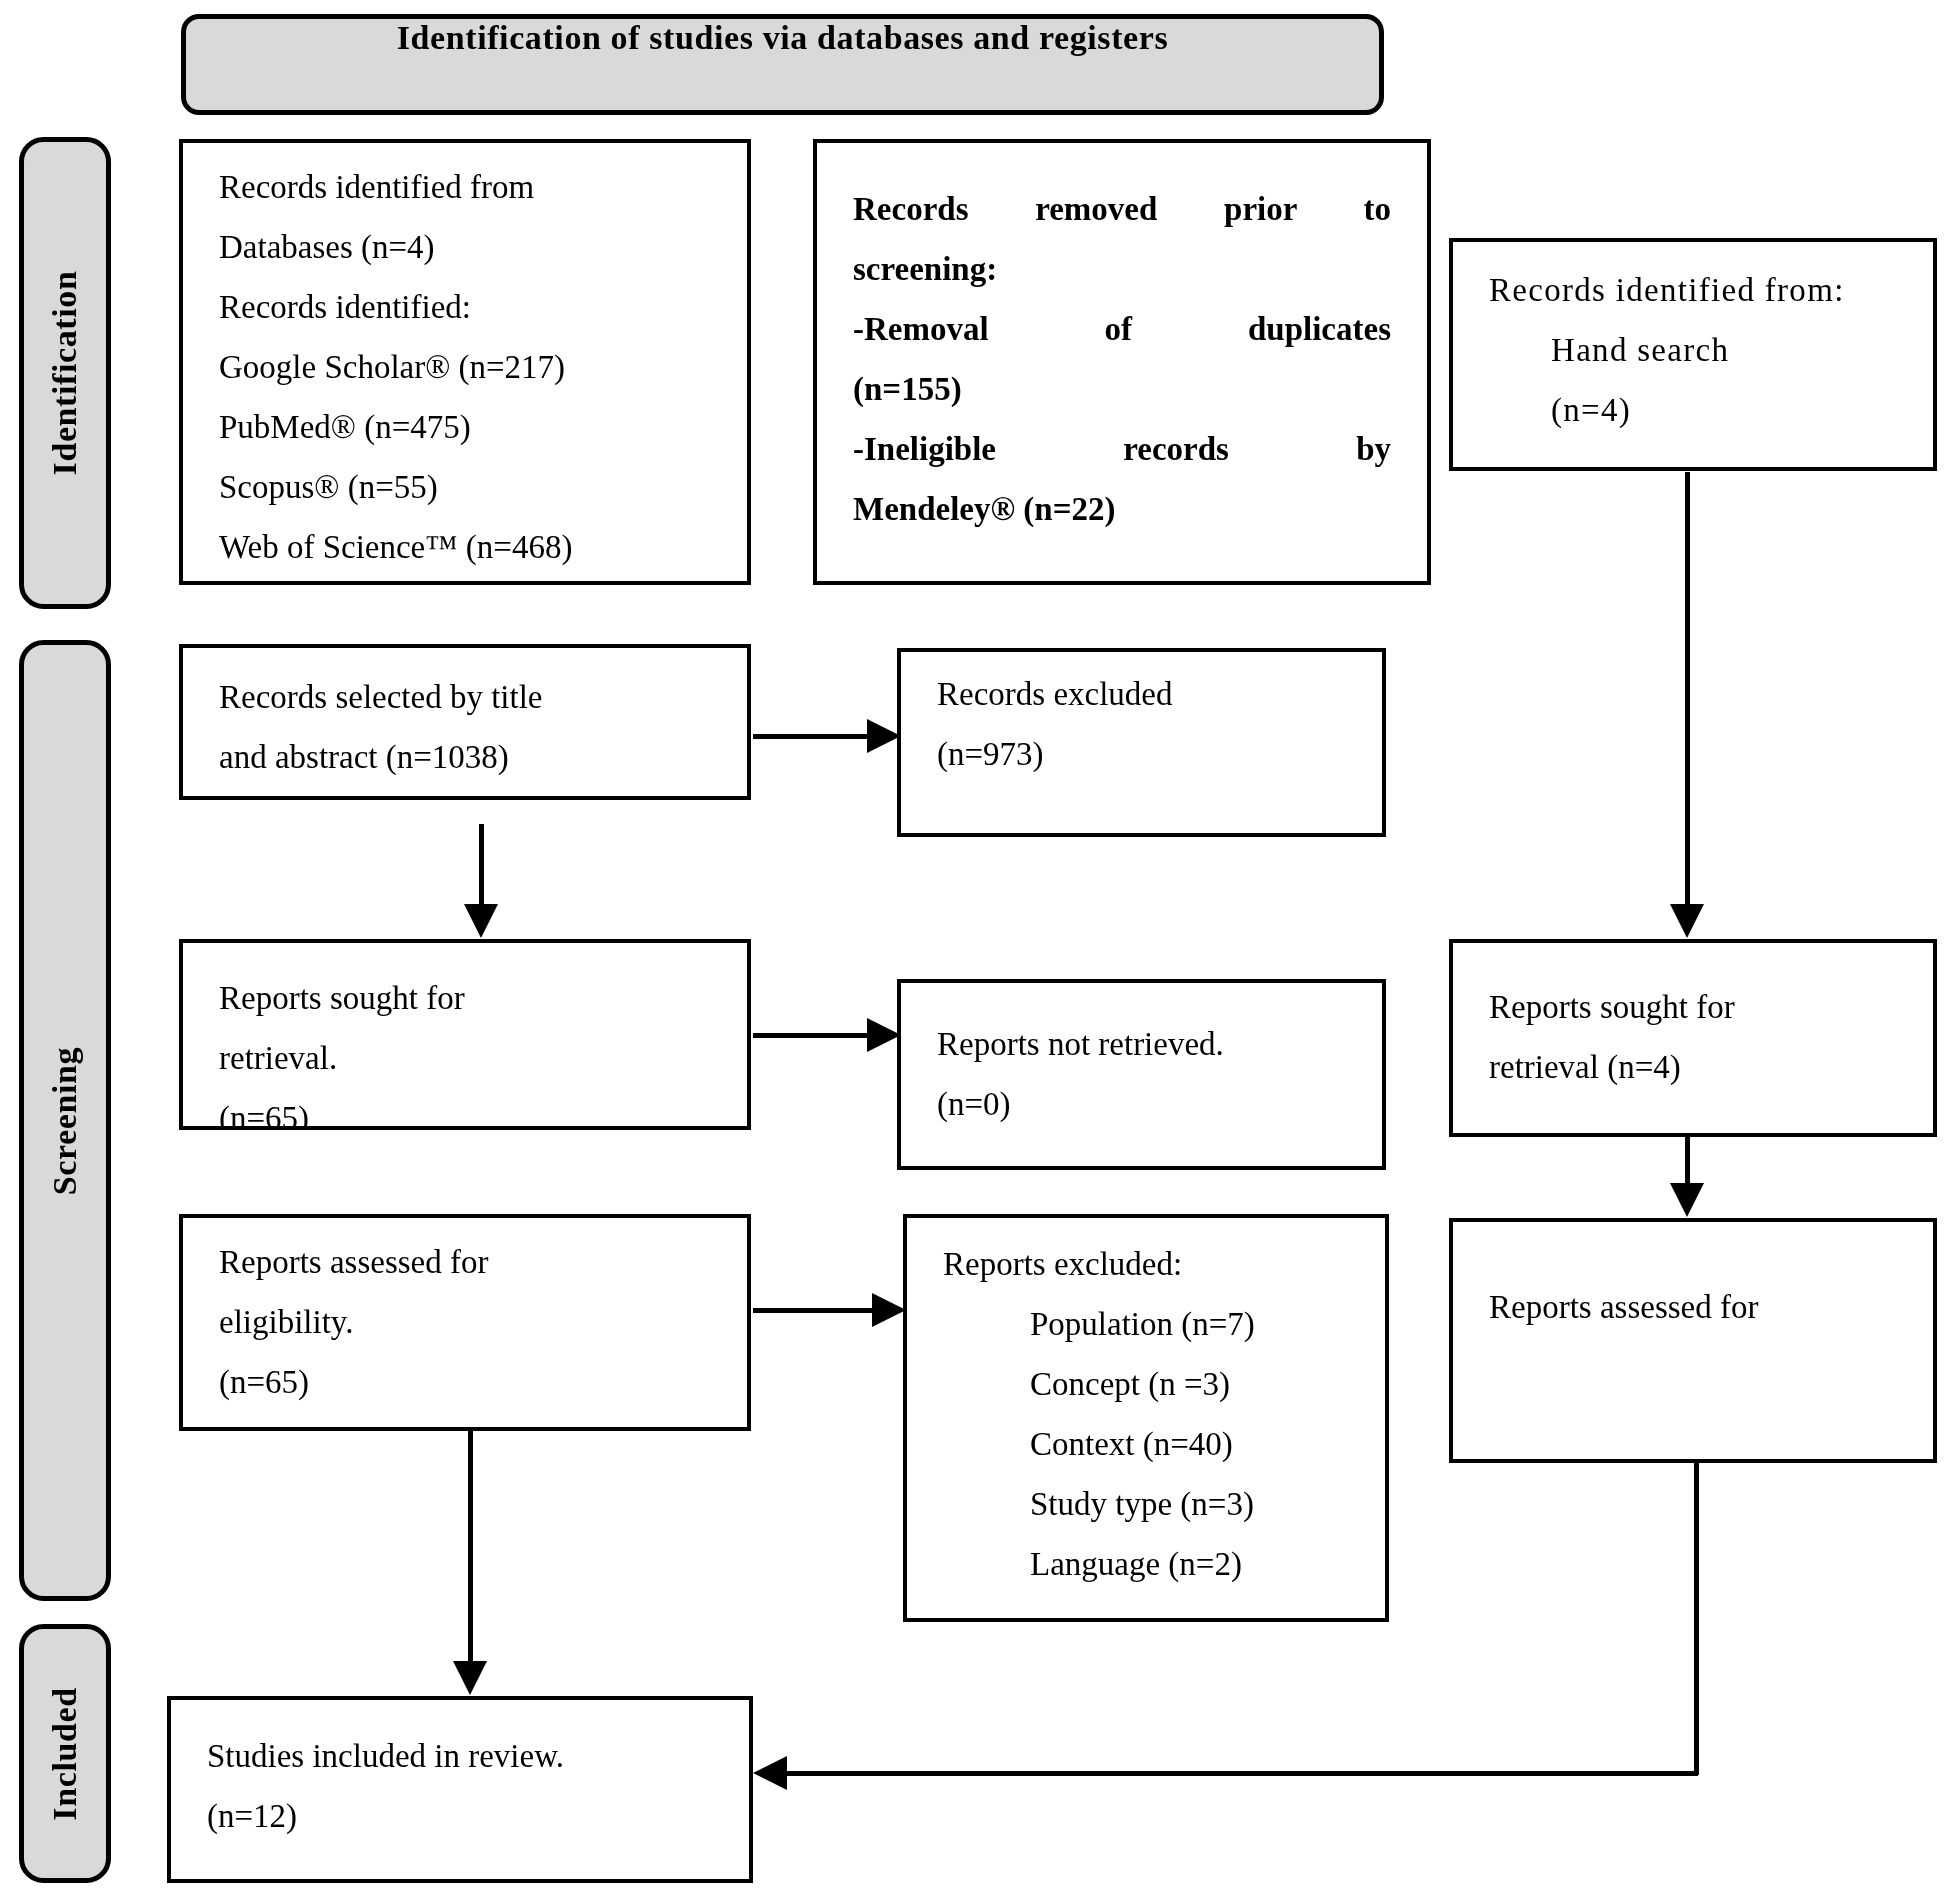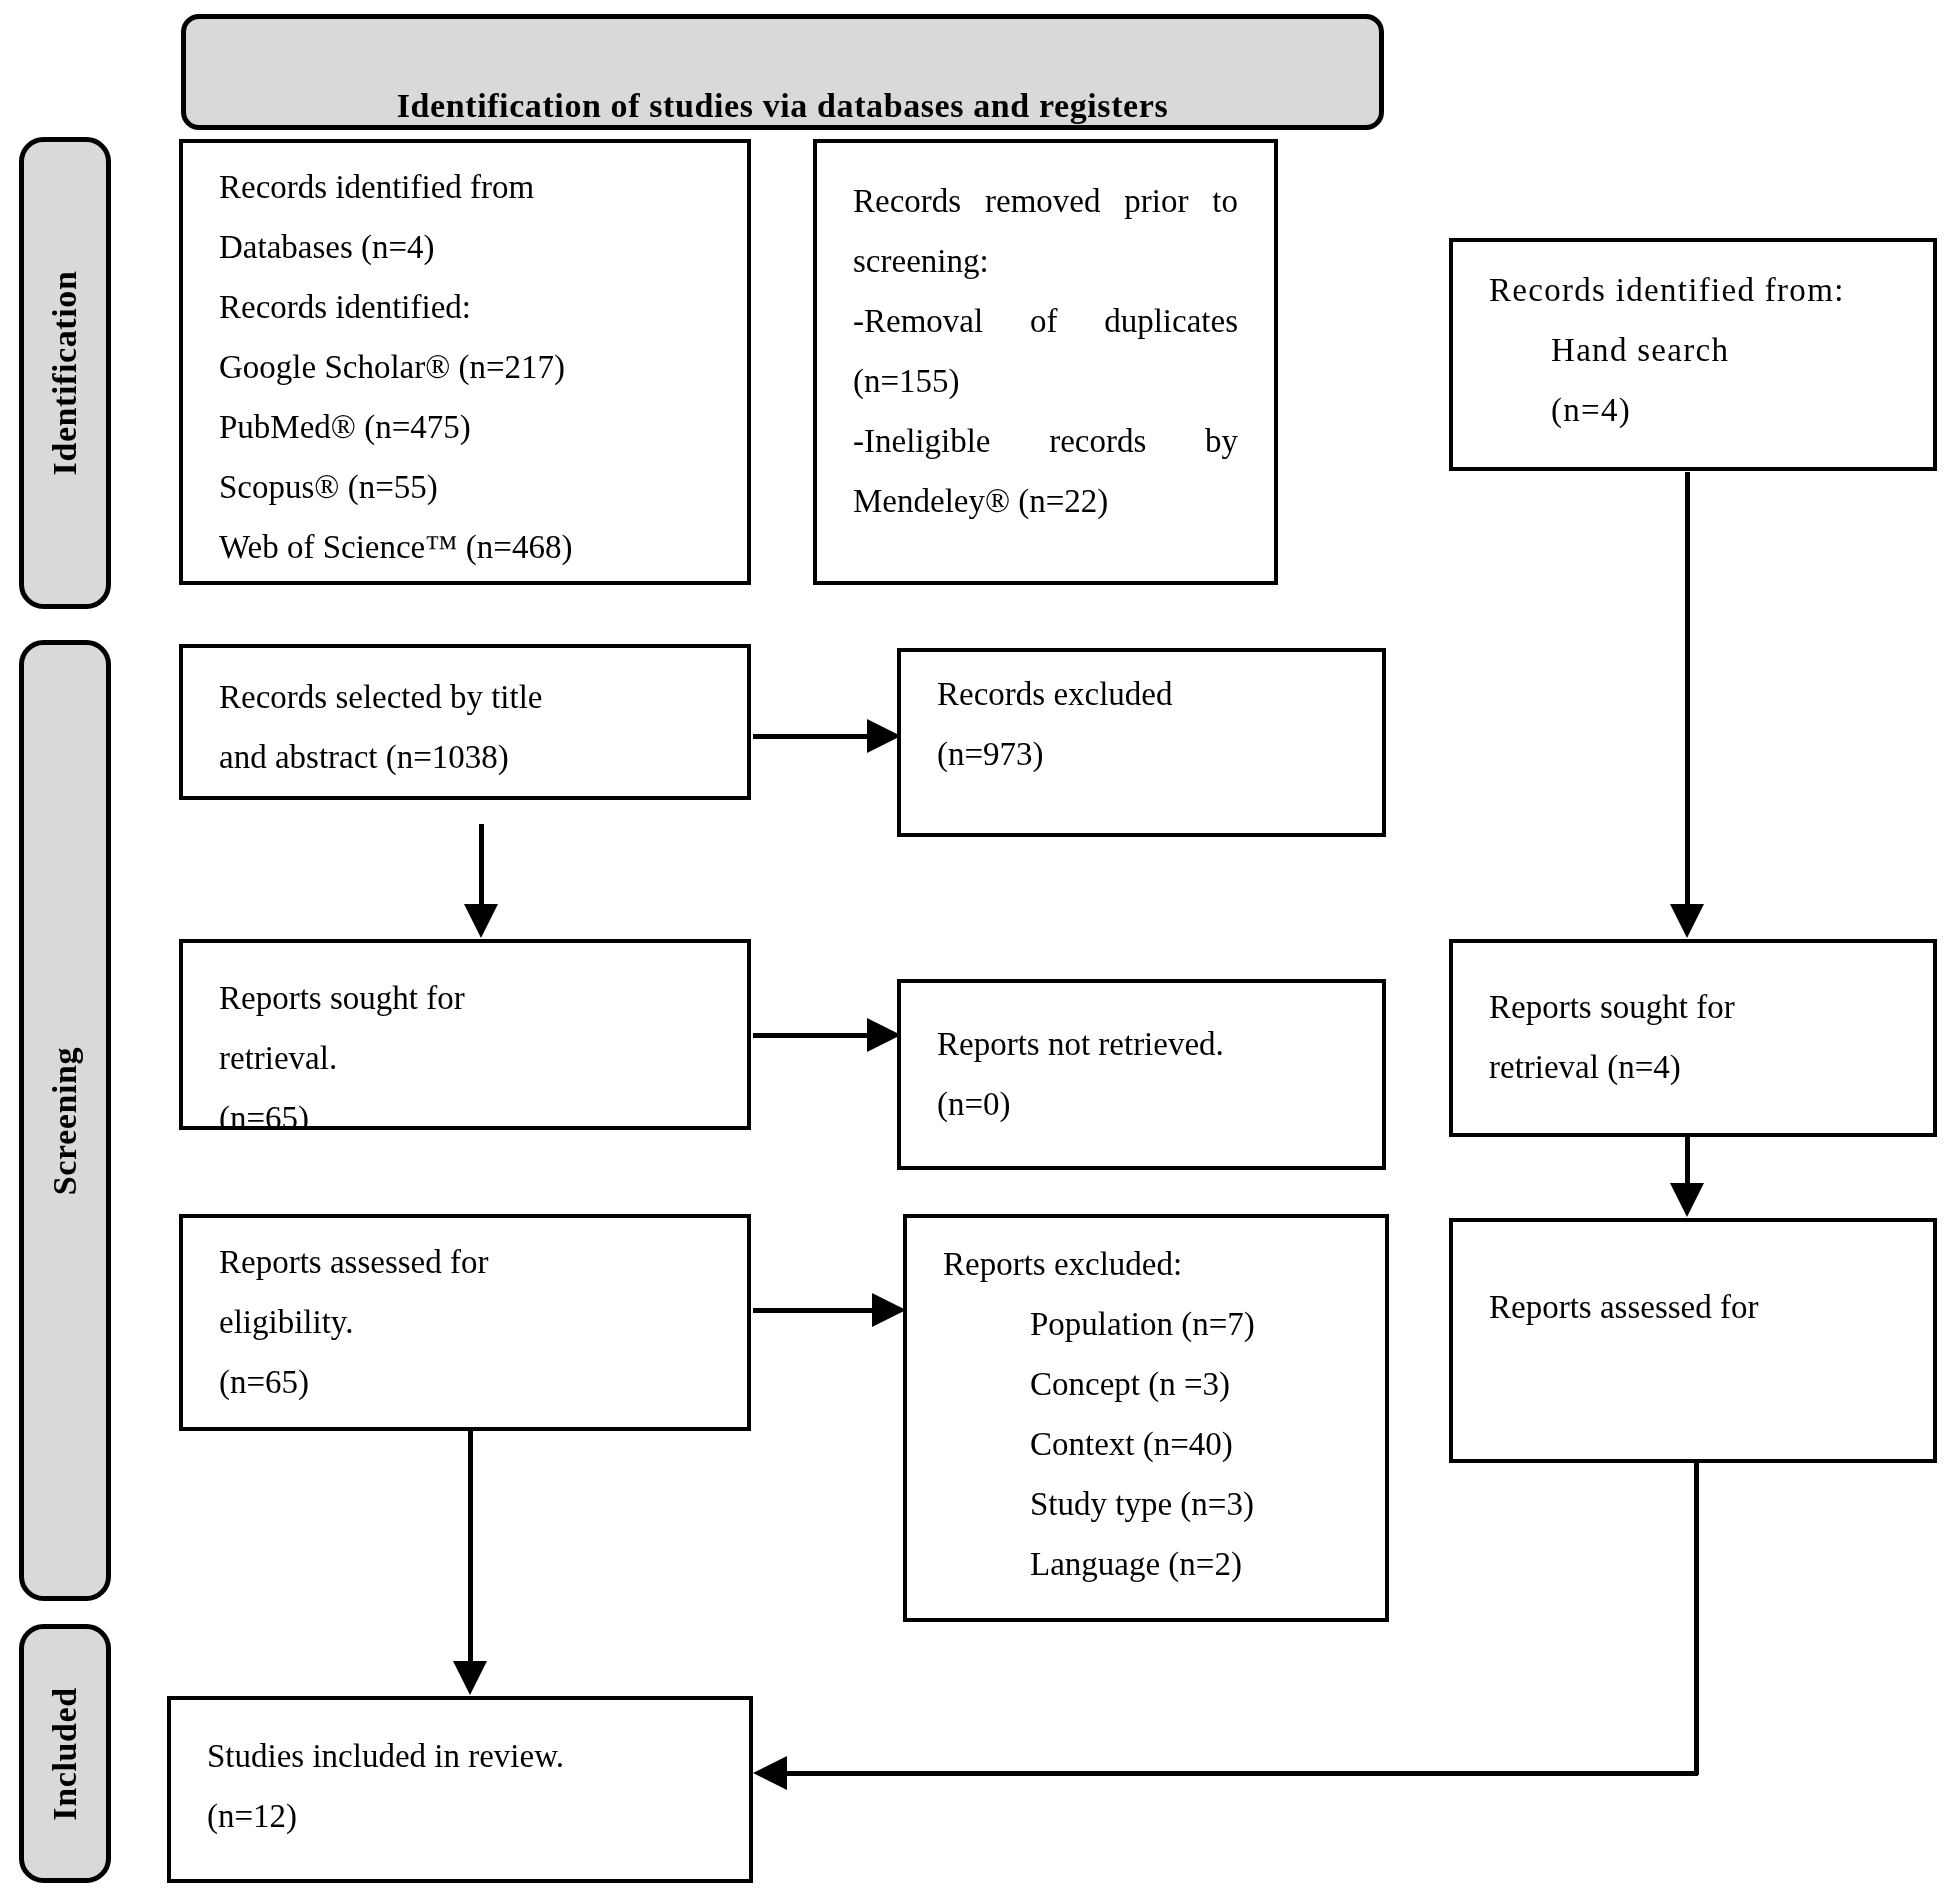--- a/index.html
+++ b/index.html
@@ -2,23 +2,23 @@
 <html style="font-size:10.4px"><head>
 <meta charset="utf-8">
 <style>
   html,body { margin:0; padding:0; }
   body {
     width:1955px; height:1896px; position:relative; overflow:hidden;
     background:#ffffff; color:#000;
     font-family:"Liberation Serif","DejaVu Serif",serif;
   }
   .titlebox {
-    position:absolute; left:181px; top:14.2px; width:1203px; height:116px;
+    position:absolute; left:181px; top:14.2px; width:1203px; height:101px;
     background:#d9d9d9; border:5.8px solid #000; border-radius:18px;
-    box-sizing:border-box; display:flex; align-items:flex-end; justify-content:center;
+    box-sizing:border-box; display:flex; align-items:flex-start; justify-content:center;
   }
   .titlebox span { font-weight:bold; font-size:34px; letter-spacing:0.6px; }
   .sidebox {
     position:absolute; left:19.4px; width:92px;
     background:#d9d9d9; border:5.8px solid #000; border-radius:24.6px;
     box-sizing:border-box;
   }
   .sidebox .rot {
     position:absolute; top:50%; left:50%;
     transform:translate(-50%,-50%) rotate(-90deg);
@@ -67,21 +67,21 @@
 <div class="box pad" style="left:179px; top:139px; width:572px; height:446px; padding-top:14.2px;">
   <div class="ln">Records identified from</div>
   <div class="ln">Databases (n=4)</div>
   <div class="ln">Records identified:</div>
   <div class="ln">Google Scholar® (n=217)</div>
   <div class="ln">PubMed® (n=475)</div>
   <div class="ln">Scopus® (n=55)</div>
   <div class="ln">Web of Science™ (n=468)</div>
 </div>
 
-<div class="box pad" style="left:813px; top:139px; width:465px; height:446px; padding-top:28px;">
+<div class="box pad" style="left:813px; top:139px; width:618px; height:446px; padding-top:36px;font-weight:bold;">
   <div class="ln just">Records removed prior to</div>
   <div class="ln">screening:</div>
   <div class="ln just">-Removal of duplicates</div>
   <div class="ln">(n=155)</div>
   <div class="ln just">-Ineligible records by</div>
   <div class="ln">Mendeley® (n=22)</div>
 </div>
 
 <div class="box pad" style="left:1449px; top:238px; width:488px; height:233px; padding-top:18px; letter-spacing:1.3px;">
   <div class="ln">Records identified from:</div>

